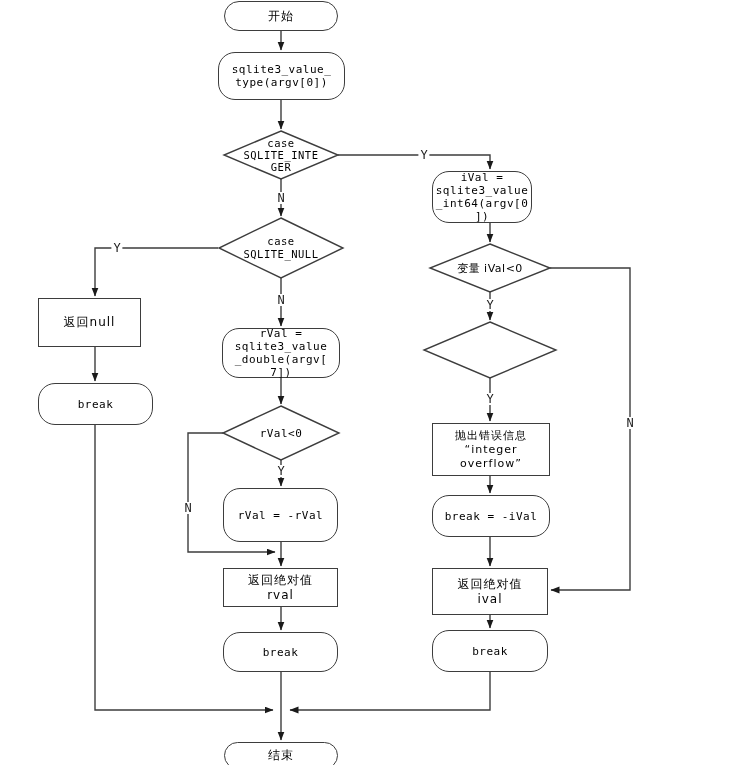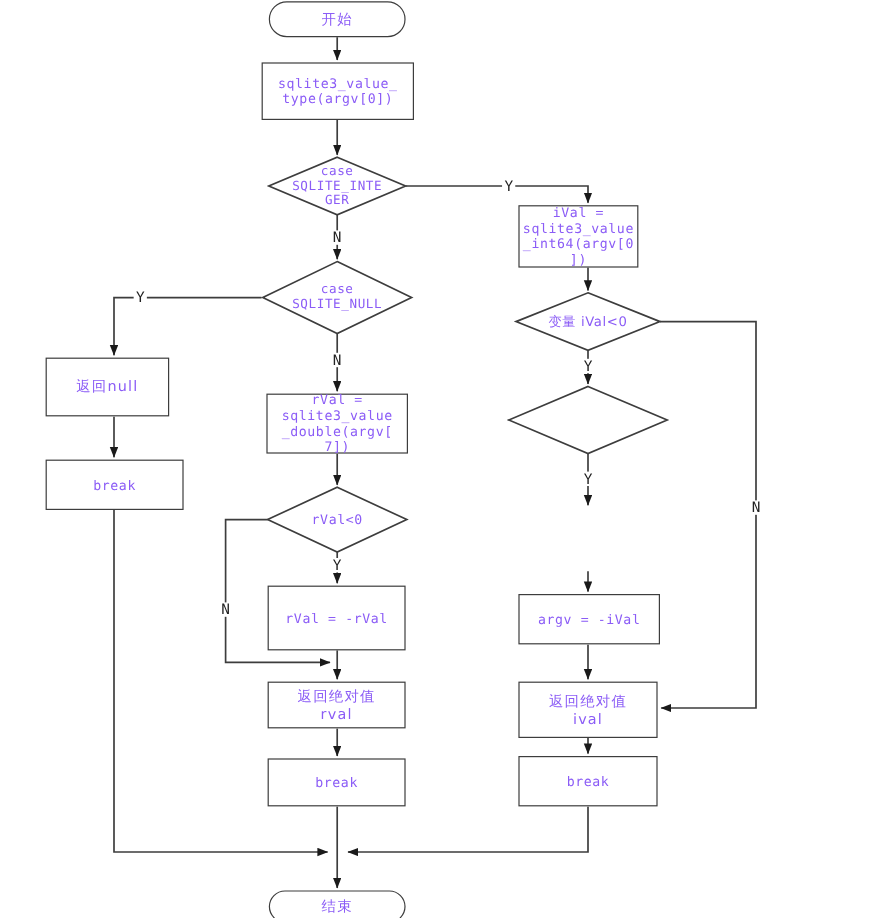--- a/index.html
+++ b/index.html
@@ -3,25 +3,25 @@
 <meta charset="utf-8">
 <style>
   html,body{margin:0;padding:0;background:#fff;}
   #canvas{
     position:relative;width:739px;height:765px;background:#fff;
     overflow:hidden;font-family:"DejaVu Sans Mono","Liberation Mono",monospace;
   }
   #wires{position:absolute;left:0;top:0;width:739px;height:765px;}
   .node{
     position:absolute;display:flex;align-items:center;justify-content:center;
-    text-align:center;white-space:pre-line;color:#8b5cf6;box-sizing:border-box;
+    text-align:center;white-space:pre-line;color:#000000;box-sizing:border-box;
   }
   .rect{border:1.5px solid #3d3d3d;background:#fff;}
   .oval{border:1.5px solid #3d3d3d;background:#fff;border-radius:16px;}
-  .code{font-family:"DejaVu Sans Mono","Liberation Mono",monospace;font-size:11px;line-height:13px;letter-spacing:0.5px;}
+  .code{font-family:"DejaVu Sans Mono","Liberation Mono",monospace;font-size:11px;line-height:13px;letter-spacing:0.5px;border-radius:17px;}
   .cjk{font-family:"DejaVu Sans","Liberation Sans",sans-serif;font-size:12px;line-height:15px;letter-spacing:1px;}
   .dtext{background:transparent;border:none;}
   .edge-label{
     position:absolute;transform:translate(-50%,-50%);background:#fff;
     font-family:"DejaVu Sans Mono","Liberation Mono",monospace;font-size:12px;
     color:#222;padding:0 2px;line-height:12px;
   }
 </style>
 </head>
 <body>
@@ -91,21 +91,24 @@
 
   <div class="node oval cjk" style="left:224px;top:1px;width:114px;height:30px;">开始</div>
   <div class="node oval cjk" style="left:224px;top:742px;width:114px;height:27px;">结束</div>
 
   <div class="node rect code" style="left:218px;top:52px;width:127px;height:48px;">sqlite3_value_
 type(argv[0])</div>
   <div class="node rect code" style="left:432px;top:171px;width:100px;height:52px;">iVal =
 sqlite3_value
 _int64(argv[0
 ])</div>
-  <div class="node rect code" style="left:432px;top:495px;width:118px;height:42px;">argv = -iVal</div>
+  <div class="node rect cjk" style="left:432px;top:423px;width:118px;height:53px;font-size:11px;line-height:14px;">抛出错误信息
+“integer
+overflow”</div>
+  <div class="node rect code" style="left:432px;top:495px;width:118px;height:42px;">break = -iVal</div>
   <div class="node rect cjk" style="left:432px;top:568px;width:116px;height:47px;">返回绝对值
 ival</div>
   <div class="node rect code" style="left:432px;top:630px;width:116px;height:42px;">break</div>
   <div class="node rect cjk" style="left:38px;top:298px;width:103px;height:49px;">返回null</div>
   <div class="node rect code" style="left:38px;top:383px;width:115px;height:42px;">break</div>
   <div class="node rect code" style="left:222px;top:328px;width:118px;height:50px;">rVal =
 sqlite3_value
 _double(argv[
 7])</div>
   <div class="node rect code" style="left:223px;top:488px;width:115px;height:54px;">rVal = -rVal</div>

